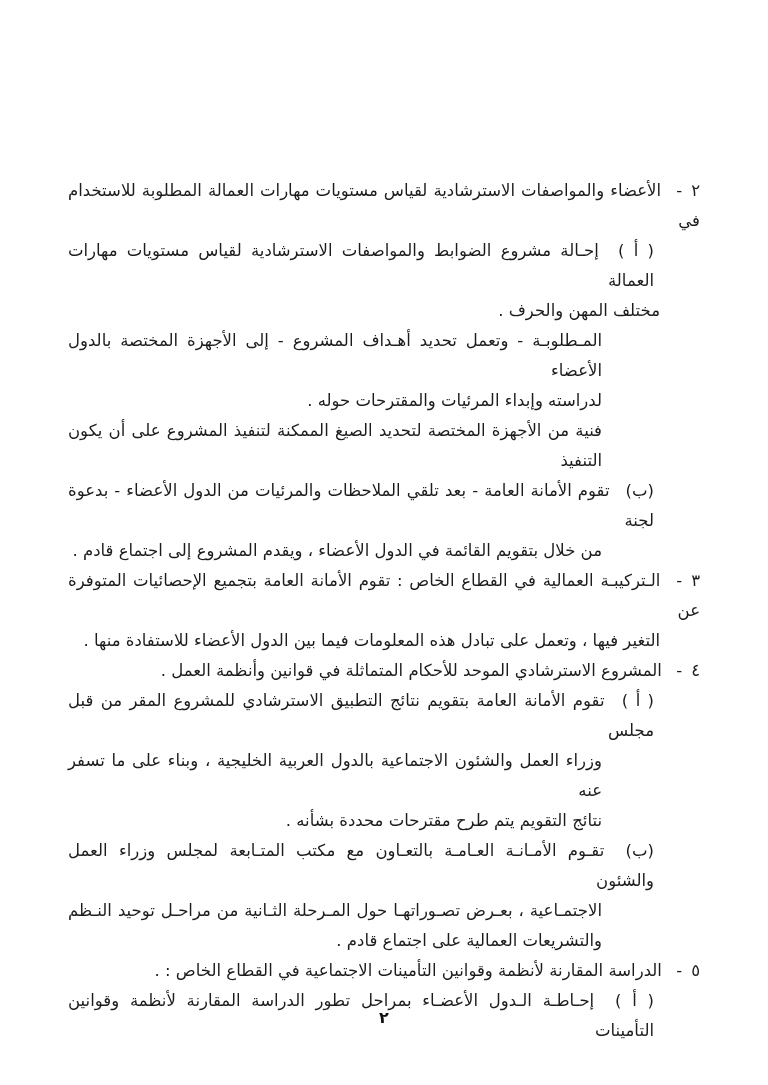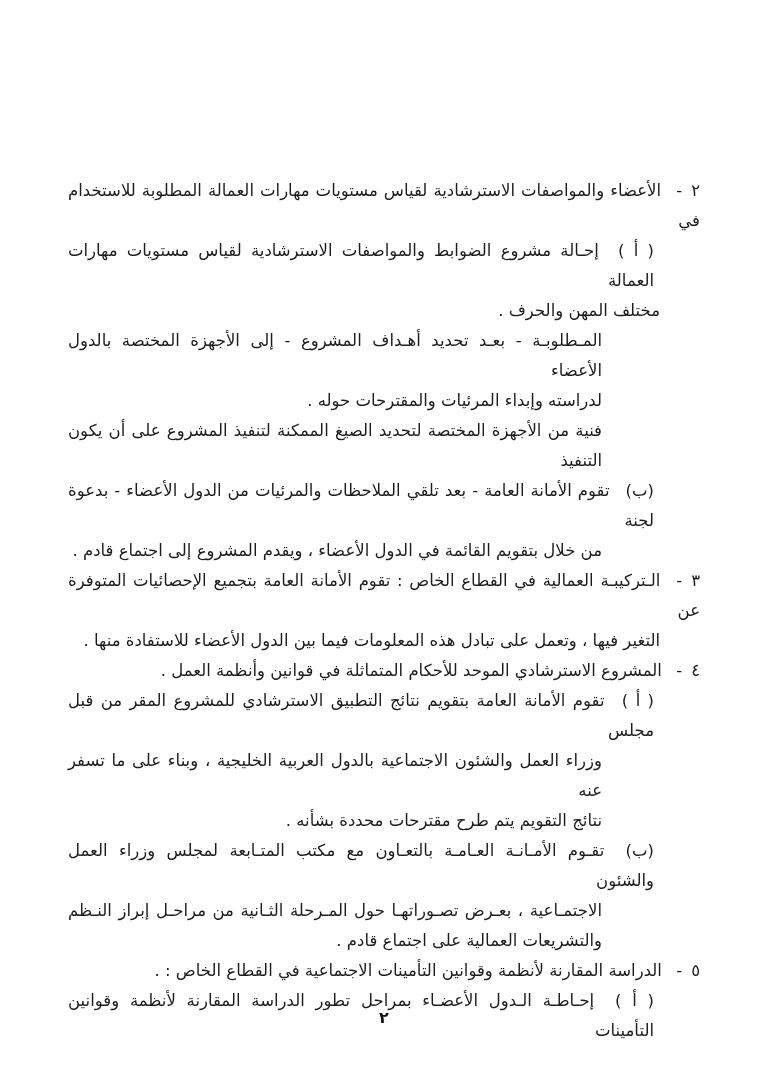--- a/index.html
+++ b/index.html
@@ -58,37 +58,37 @@
 </style>
 </head>
 <body>
 
 <div class="page">
   <div class="content" id="doc-content">
       <div>
         <div class="line item-first justified"><span class="num">٢</span><span class="dash">-</span> <span>الأعضاء والمواصفات الاسترشادية لقياس مستويات مهارات العمالة المطلوبة للاستخدام في</span></div>
         <div class="line sub-first justified"><span class="marker">( أ )</span> <span>إحـالة مشروع الضوابط والمواصفات الاسترشادية لقياس مستويات مهارات العمالة</span></div>
         <div class="line item-cont natural">مختلف المهن والحرف .</div>
-        <div class="line sub-cont justified">المـطلوبـة - بعـد تحديد أهـداف المشروع - إلى الأجهزة المختصة بالدول الأعضاء</div>
+        <div class="line sub-cont justified">المـطلوبـة - وتعمل تحديد أهـداف المشروع - إلى الأجهزة المختصة بالدول الأعضاء</div>
         <div class="line sub-cont natural">لدراسته وإبداء المرئيات والمقترحات حوله .</div>
         <div class="line sub-cont justified">فنية من الأجهزة المختصة لتحديد الصيغ الممكنة لتنفيذ المشروع على أن يكون التنفيذ</div>
         <div class="line sub-first justified"><span class="marker">(ب)</span> <span>تقوم الأمانة العامة - بعد تلقي الملاحظات والمرئيات من الدول الأعضاء - بدعوة لجنة</span></div>
         <div class="line sub-cont natural">من خلال بتقويم القائمة في الدول الأعضاء ، ويقدم المشروع إلى اجتماع قادم .</div>
       </div>
       <div>
         <div class="line item-first justified"><span class="num">٣</span><span class="dash">-</span> <span>الـتركيبـة العمالية في القطاع الخاص : تقوم الأمانة العامة بتجميع الإحصائيات المتوفرة عن</span></div>
         <div class="line item-cont natural">التغير فيها ، وتعمل على تبادل هذه المعلومات فيما بين الدول الأعضاء للاستفادة منها .</div>
       </div>
       <div>
         <div class="line item-first natural"><span class="num">٤</span><span class="dash">-</span> <span>المشروع الاسترشادي الموحد للأحكام المتماثلة في قوانين وأنظمة العمل .</span></div>
         <div class="line sub-first justified"><span class="marker">( أ )</span> <span>تقوم الأمانة العامة بتقويم نتائج التطبيق الاسترشادي للمشروع المقر من قبل مجلس</span></div>
         <div class="line sub-cont justified">وزراء العمل والشئون الاجتماعية بالدول العربية الخليجية ، وبناء على ما تسفر عنه</div>
         <div class="line sub-cont natural">نتائج التقويم يتم طرح مقترحات محددة بشأنه .</div>
         <div class="line sub-first justified"><span class="marker">(ب)</span> <span>تقـوم الأمـانـة العـامـة بالتعـاون مع مكتب المتـابعة لمجلس وزراء العمل والشئون</span></div>
-        <div class="line sub-cont justified">الاجتمـاعية ، بعـرض تصـوراتهـا حول المـرحلة الثـانية من مراحـل إبراز النـظم</div>
+        <div class="line sub-cont justified">الاجتمـاعية ، بعـرض تصـوراتهـا حول المـرحلة الثـانية من مراحـل توحيد النـظم</div>
         <div class="line sub-cont natural">والتشريعات العمالية على اجتماع قادم .</div>
       </div>
       <div>
         <div class="line item-first natural"><span class="num">٥</span><span class="dash">-</span> <span>الدراسة المقارنة لأنظمة وقوانين التأمينات الاجتماعية في القطاع الخاص : .</span></div>
         <div class="line sub-first justified"><span class="marker">( أ )</span> <span>إحـاطـة الـدول الأعضـاء بمراحل تطور الدراسة المقارنة لأنظمة وقوانين التأمينات</span></div>
       </div>
     </div>
   <div class="page-number">٢</div>
 </div>
 

